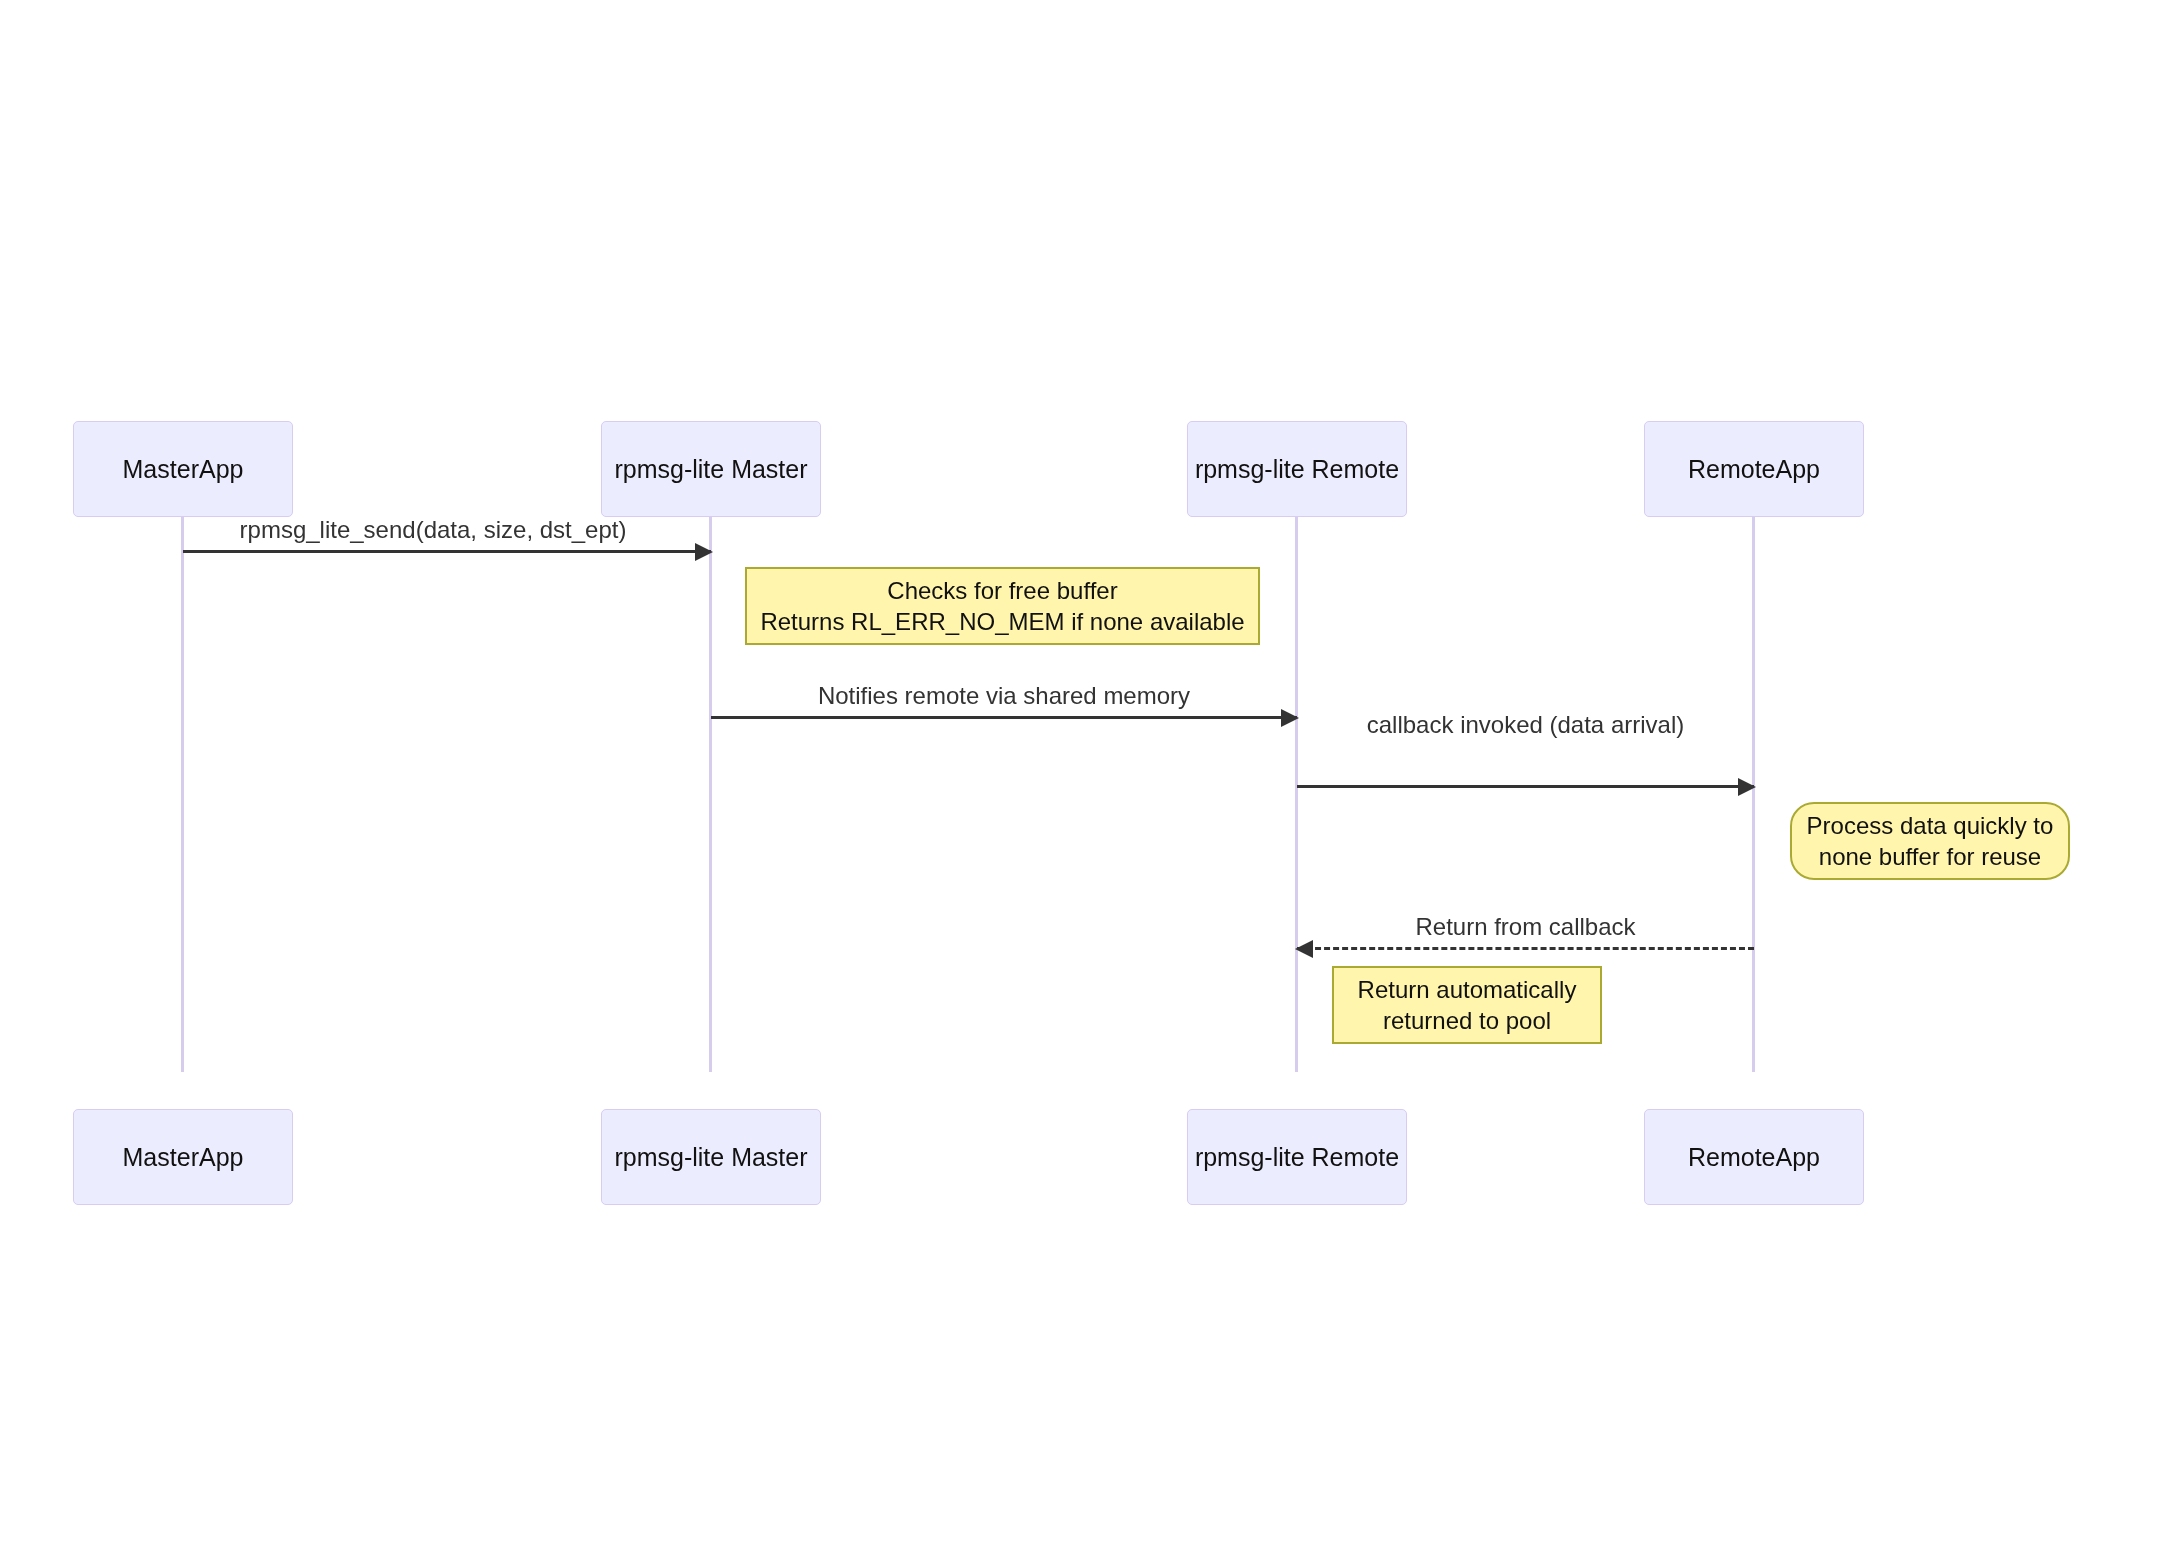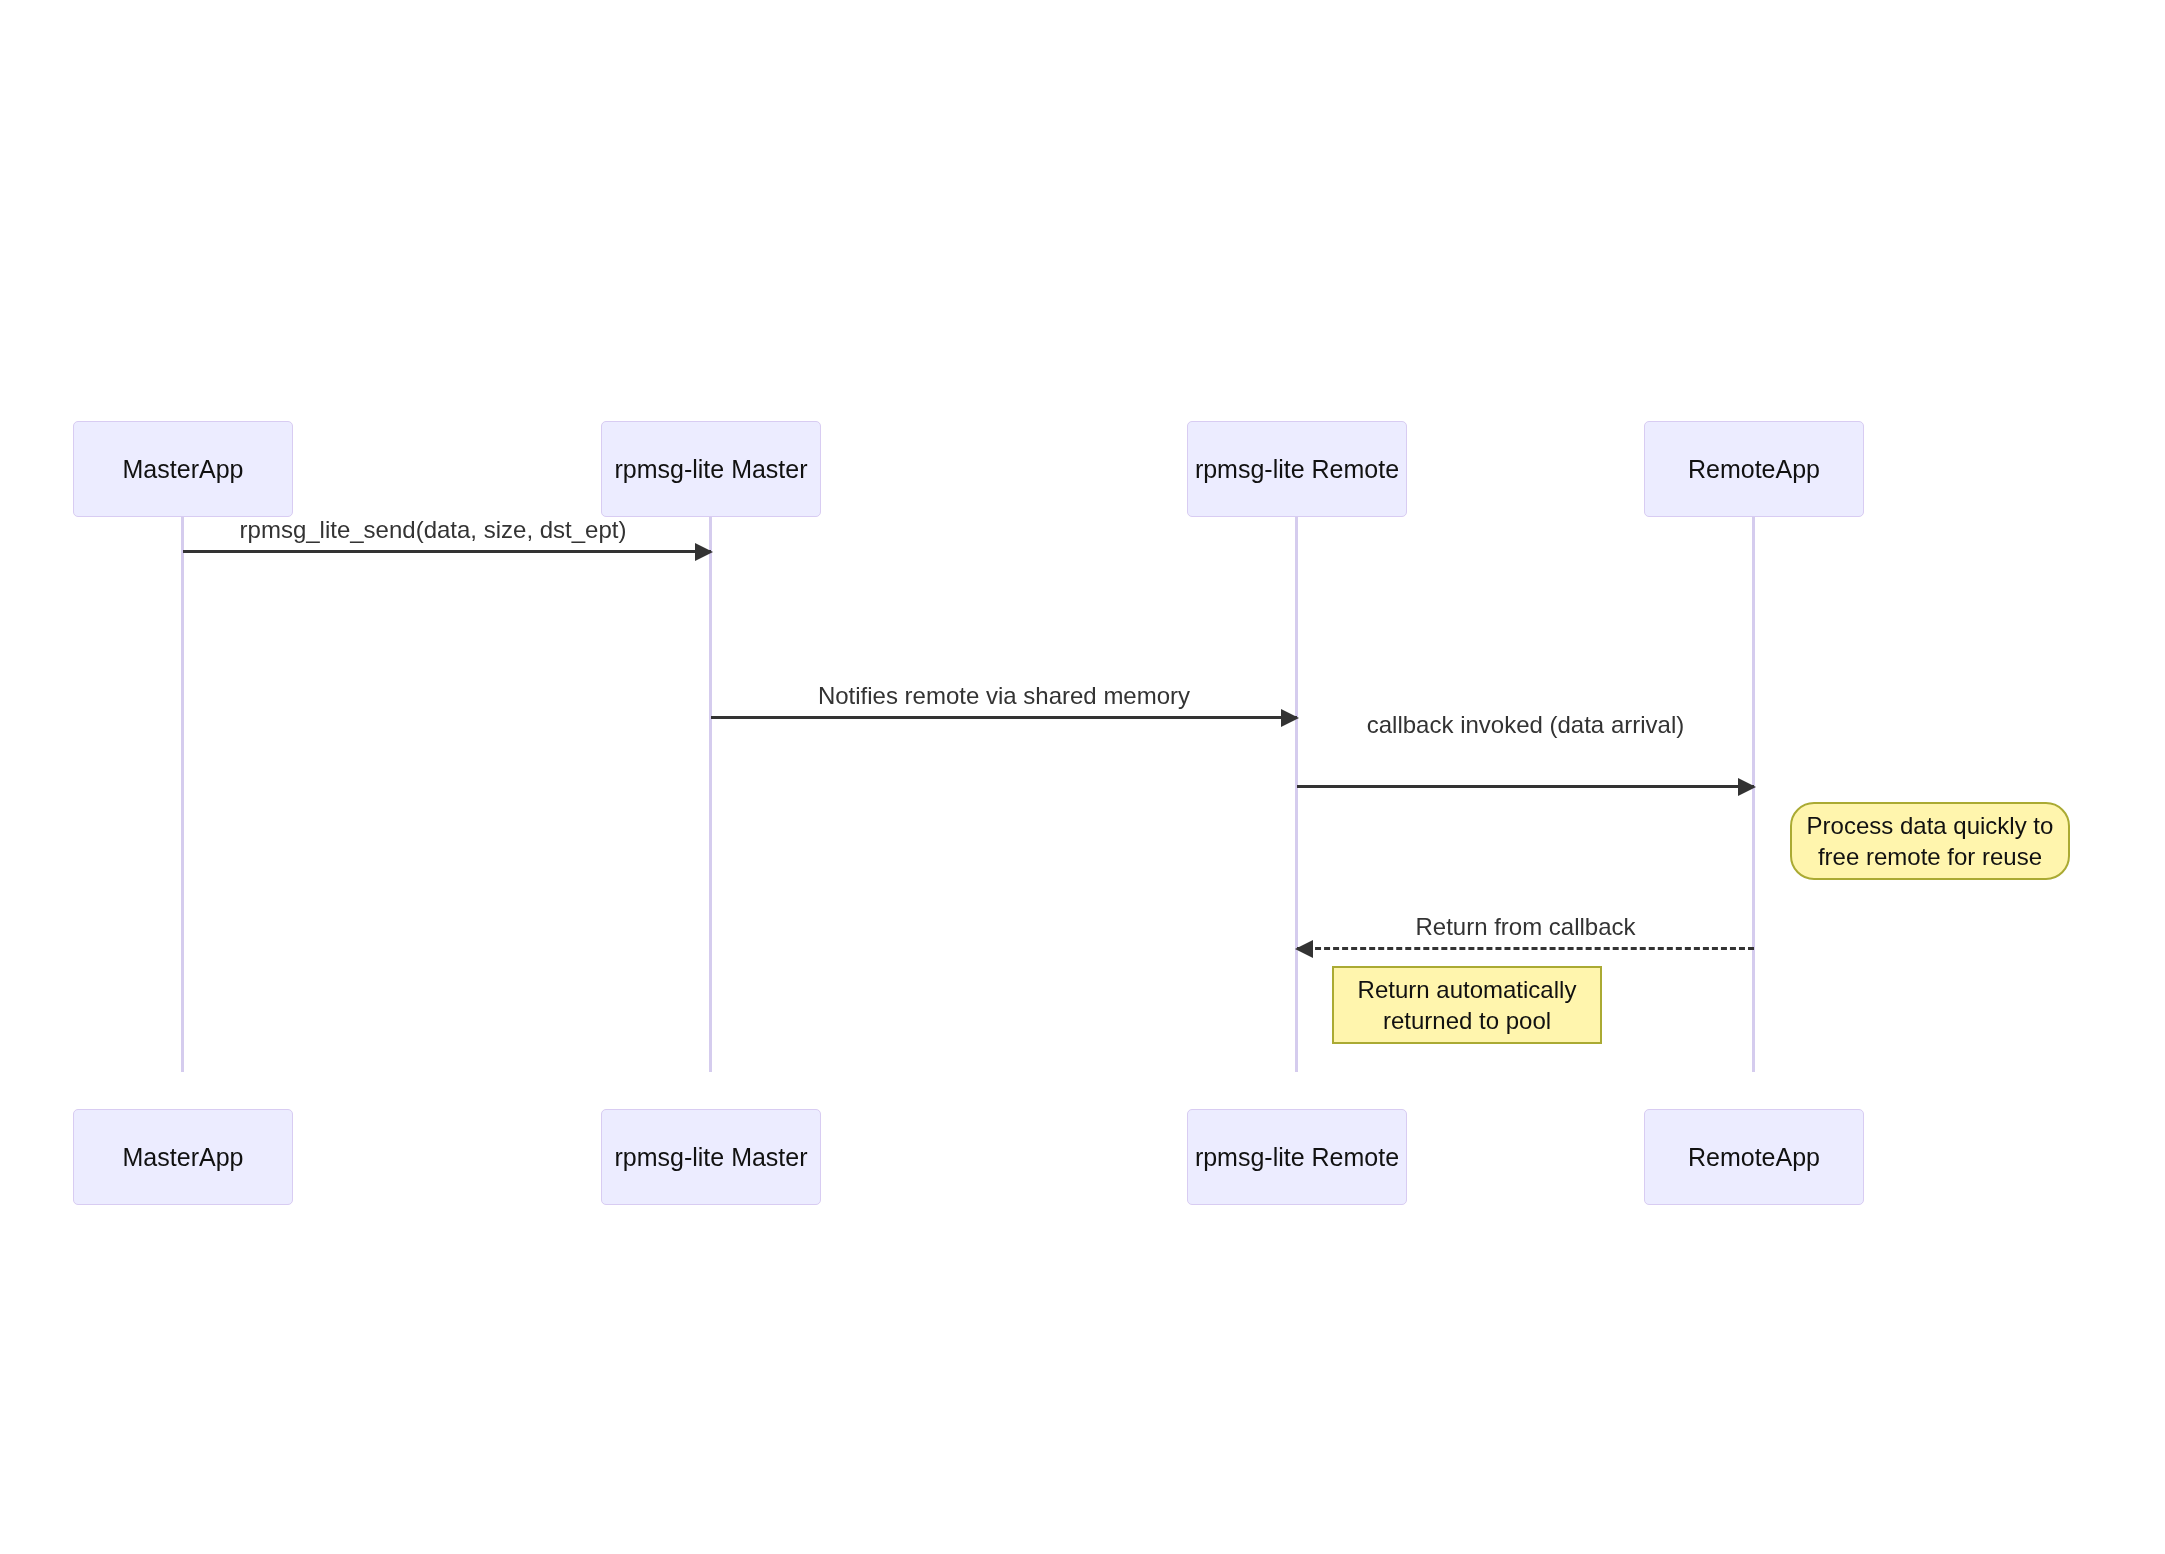--- a/index.html
+++ b/index.html
@@ -133,30 +133,34 @@
   <div class="actor a3t">
     <span>rpmsg-lite Remote</span>
   </div>
   <div class="actor a4t">
     <span>RemoteApp</span>
   </div>
 
   <div class="msg-label m1-label">rpmsg_lite_send(data, size, dst_ept)</div>
   <div class="arrow head-right m1-line"></div>
 
+  <div class="note n1">
+    <div>Checks for free buffer</div>
+    <div>Returns RL_ERR_NO_MEM if none available</div>
+  </div>
 
   <div class="msg-label m2-label">Notifies remote via shared memory</div>
   <div class="arrow head-right m2-line"></div>
 
   <div class="msg-label m3-label">callback invoked (data arrival)</div>
   <div class="arrow head-right m3-line"></div>
 
   <div class="note n2">
     <div>Process data quickly to</div>
-    <div>free remote for reuse</div>
+    <div>none buffer for reuse</div>
   </div>
 
   <div class="msg-label m4-label">Return from callback</div>
   <div class="arrow dashed head-left m4-line"></div>
 
   <div class="note n3">
     <div>Return automatically</div>
     <div>returned to pool</div>
   </div>
 

